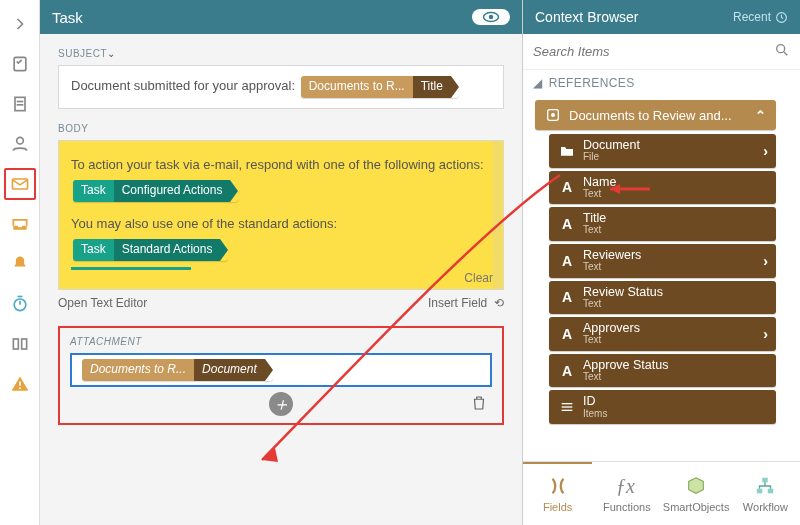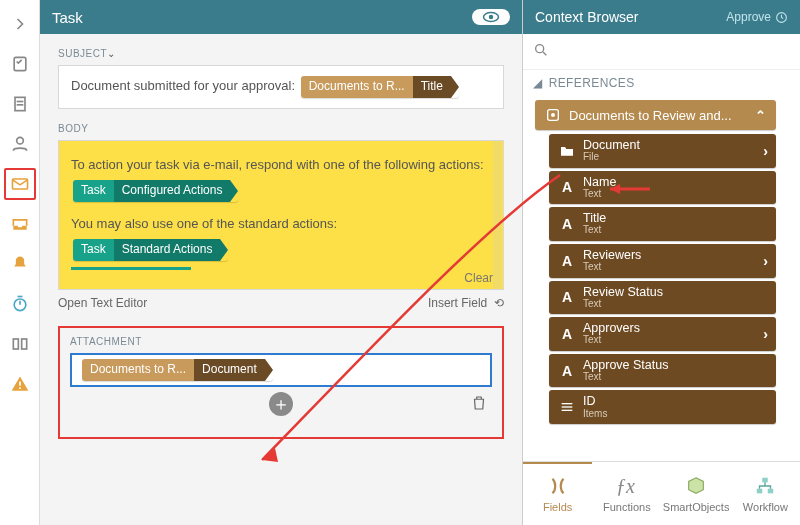--- a/index.html
+++ b/index.html
@@ -23,21 +23,21 @@
   .tag .a { background:#c89a5b; color:#fff; padding:3px 8px; }
   .tag .b { background:#6b4a26; color:#fff; padding:3px 8px; }
   .tag.green .a { background:#19a28a; }
   .tag.green .b { background:#127a68; }
   .tag .tail { width:0; height:0; border-top:11px solid transparent; border-bottom:11px solid transparent; border-left:8px solid #6b4a26;}
   .tag.green .tail { border-left-color:#127a68; }
   .bodybox { background:#fde047; border:1px solid #d8d8d8; padding:12px; position:relative; }
   .bodybox p { margin:4px 0 8px 0; }
   .clearlink { position:absolute; right:10px; bottom:4px; color:#777; font-size:12px; cursor:pointer;}
   .belowbody { display:flex; justify-content:space-between; font-size:12px; color:#666; margin-top:6px;text-align:right;}
-  .attachsection { border:2px solid #e53935; padding:8px 10px 20px 10px; margin-top:16px; position:relative;}
+  .attachsection { border:2px solid #e53935; padding:8px 10px 6px 10px; margin-top:16px; position:relative;font-style:italic;}
   .attachfield { background:#fff; border:2px solid #2f7bd1; padding:6px 8px; height:34px; display:flex; align-items:center; }
   .attachctrls { display:flex; justify-content:center; align-items:center; margin-top:4px; position:relative; height:26px;}
   .plusbtn { width:24px; height:24px; border-radius:50%; background:#8a8a8a; color:#fff; display:flex; align-items:center; justify-content:center; font-size:18px; cursor:pointer;}
   .trash { position:absolute; right:4px; color:#777; cursor:pointer;}
   .scrollhint { position:absolute; right:2px; top:0; bottom:0; width:8px; background:linear-gradient(#ccc,#ccc); opacity:0.25;}
   
   .ctxpanel { width:278px; background:#fff; border-left:1px solid #ccc; display:flex; flex-direction:column;}
   .ctxheader { background:#3b7c8c; color:#cde7ee; height:34px; display:flex; align-items:center; justify-content:space-between; padding:0 12px; font-size:14px;}
   .ctxheader .recent { font-size:12px; color:#bfe3ec; display:flex; align-items:center; gap:4px;}
   .searchrow { padding:8px 10px; border-bottom:1px solid #eee; display:flex; align-items:center; gap:6px;}
@@ -208,28 +208,29 @@
         </div>
       </div>
 
     </div>
   </div>
 
   <div class="ctxpanel">
     <div class="ctxheader">
       <span class="title">Context Browser</span>
       <span class="recent">
-        <span>Approve</span>
+        <span>Recent</span>
         <svg width="13" height="13" viewBox="0 0 24 24">
             <circle cx="12" cy="12" r="9" fill="none" stroke="currentColor" stroke-width="2"></circle>
             <path d="M12 7v5l3 2" fill="none" stroke="currentColor" stroke-width="2"></path>
           </svg>
       </span>
     </div>
     <div class="searchrow">
+      <input placeholder="Search Items" style="">
       <span class="mag">
         <svg width="16" height="16" viewBox="0 0 24 24">
             <circle cx="10" cy="10" r="6" fill="none" stroke="currentColor" stroke-width="2"></circle>
             <line x1="15" y1="15" x2="20" y2="20" stroke="currentColor" stroke-width="2"></line>
           </svg>
       </span>
     </div>
     <div class="refhead">
       <span>◢</span>
       <span>REFERENCES</span>

